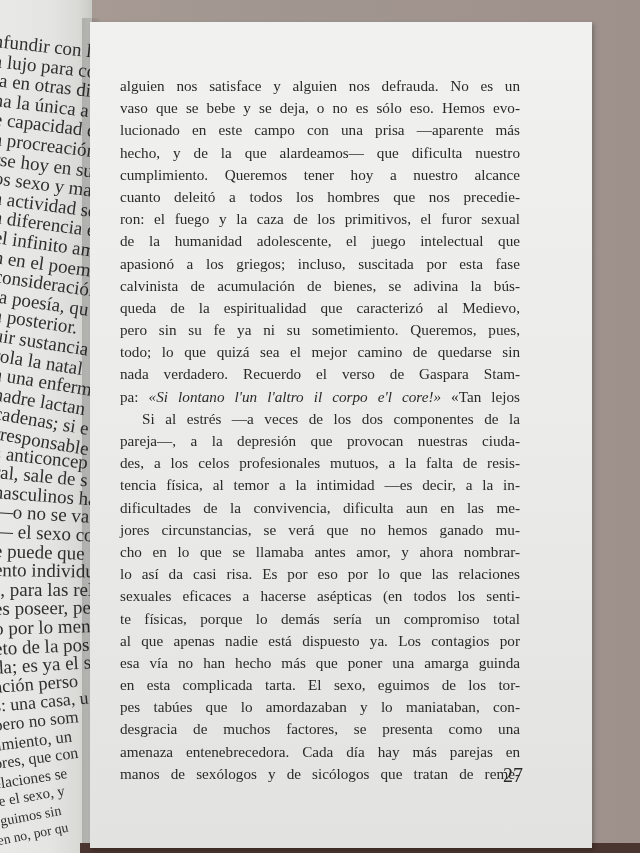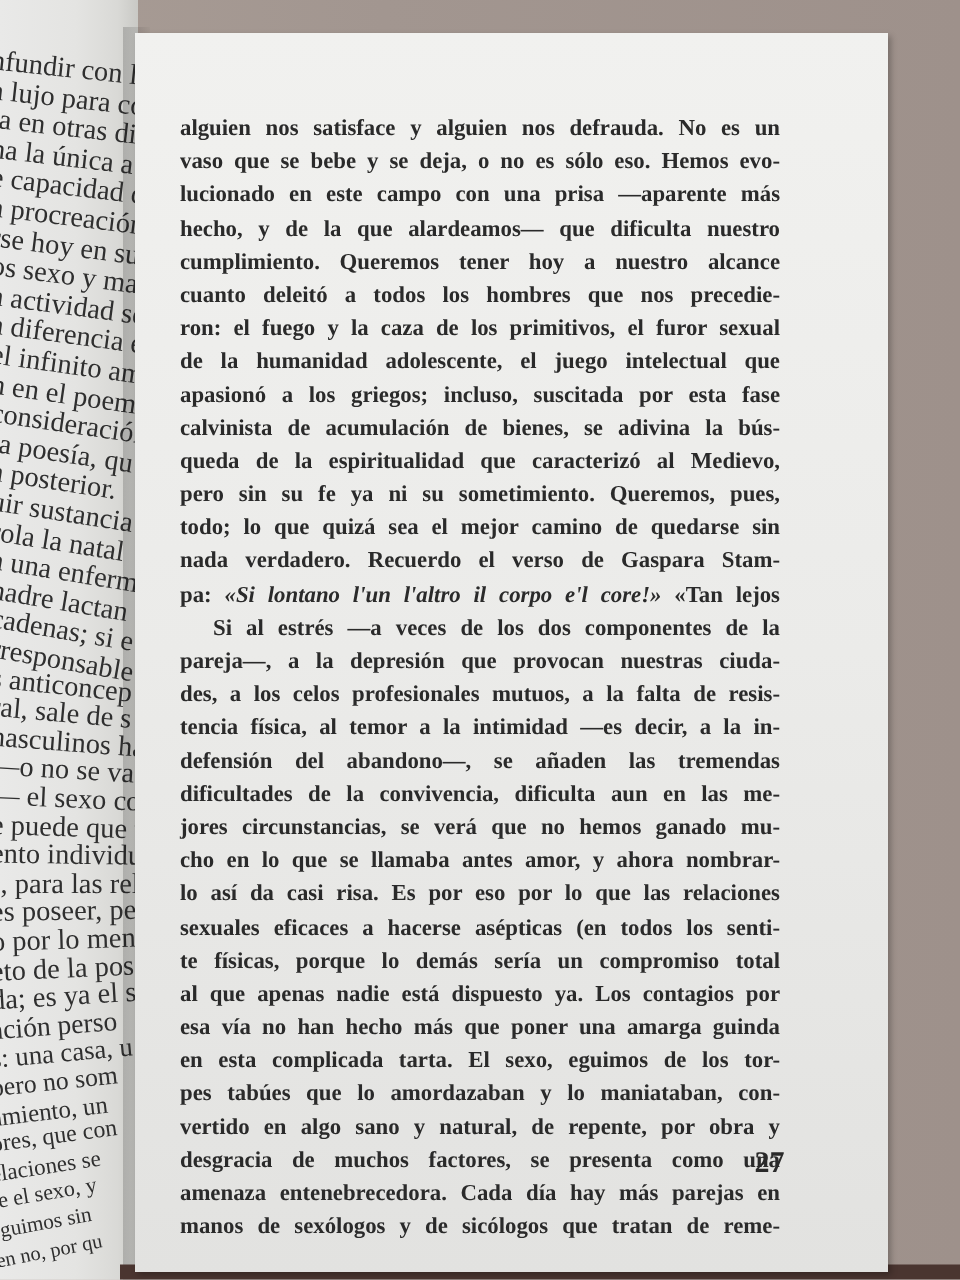--- a/index.html
+++ b/index.html
@@ -24,21 +24,20 @@
   }
   .gutter-shadow {
     position:absolute; left:82px; top:18px; width:18px; height:835px;
     background: linear-gradient(90deg,rgba(0,0,0,0.18),rgba(0,0,0,0.02));
   }
   
   .right-page {
     position:absolute; left:90px; top:22px; width:502px; height:826px;
     background: linear-gradient(180deg,#f1f1ef 0%,#ebebe9 50%,#e2e2e0 100%);
     box-shadow: 2px 2px 4px rgba(0,0,0,0.25);
-    font-weight: bold;
   }
   .text-block {
     position:absolute; left:30px; top:53px; width:400px;
     color:#2a2a2a; font-size:15.2px;
   }
   .line {
     height:22.2px; line-height:22.2px; white-space:nowrap;
     text-align:justify; text-align-last:justify;
   }
   .line.last { text-align-last:left; }
@@ -112,31 +111,29 @@
     <div class="line">calvinista de acumulación de bienes, se adivina la bús-</div>
     <div class="line">queda de la espiritualidad que caracterizó al Medievo,</div>
     <div class="line">pero sin su fe ya ni su sometimiento. Queremos, pues,</div>
     <div class="line">todo; lo que quizá sea el mejor camino de quedarse sin</div>
     <div class="line">nada verdadero. Recuerdo el verso de Gaspara Stam-</div>
     <div class="line"><span>pa: </span><em>«Si lontano l'un l'altro il corpo e'l core!»</em><span> «Tan lejos</span></div>
     <div class="line indent">Si al estrés —a veces de los dos componentes de la</div>
     <div class="line">pareja—, a la depresión que provocan nuestras ciuda-</div>
     <div class="line">des, a los celos profesionales mutuos, a la falta de resis-</div>
     <div class="line">tencia física, al temor a la intimidad —es decir, a la in-</div>
-    <div class="line">defensión del abandono—, se añaden las tremendas</div>
     <div class="line">dificultades de la convivencia, dificulta aun en las me-</div>
     <div class="line">jores circunstancias, se verá que no hemos ganado mu-</div>
     <div class="line">cho en lo que se llamaba antes amor, y ahora nombrar-</div>
     <div class="line">lo así da casi risa. Es por eso por lo que las relaciones</div>
     <div class="line">sexuales eficaces a hacerse asépticas (en todos los senti-</div>
     <div class="line">te físicas, porque lo demás sería un compromiso total</div>
     <div class="line">al que apenas nadie está dispuesto ya. Los contagios por</div>
     <div class="line">esa vía no han hecho más que poner una amarga guinda</div>
     <div class="line">en esta complicada tarta. El sexo, eguimos de los tor-</div>
     <div class="line">pes tabúes que lo amordazaban y lo maniataban, con-</div>
-    <div class="line">vertido en algo sano y natural, de repente, por obra y</div>
     <div class="line">desgracia de muchos factores, se presenta como una</div>
     <div class="line">amenaza entenebrecedora. Cada día hay más parejas en</div>
     <div class="line">manos de sexólogos y de sicólogos que tratan de reme-</div>
 
   </div>
   <div class="page-number">27</div>
 </div>
 
 </body></html>

